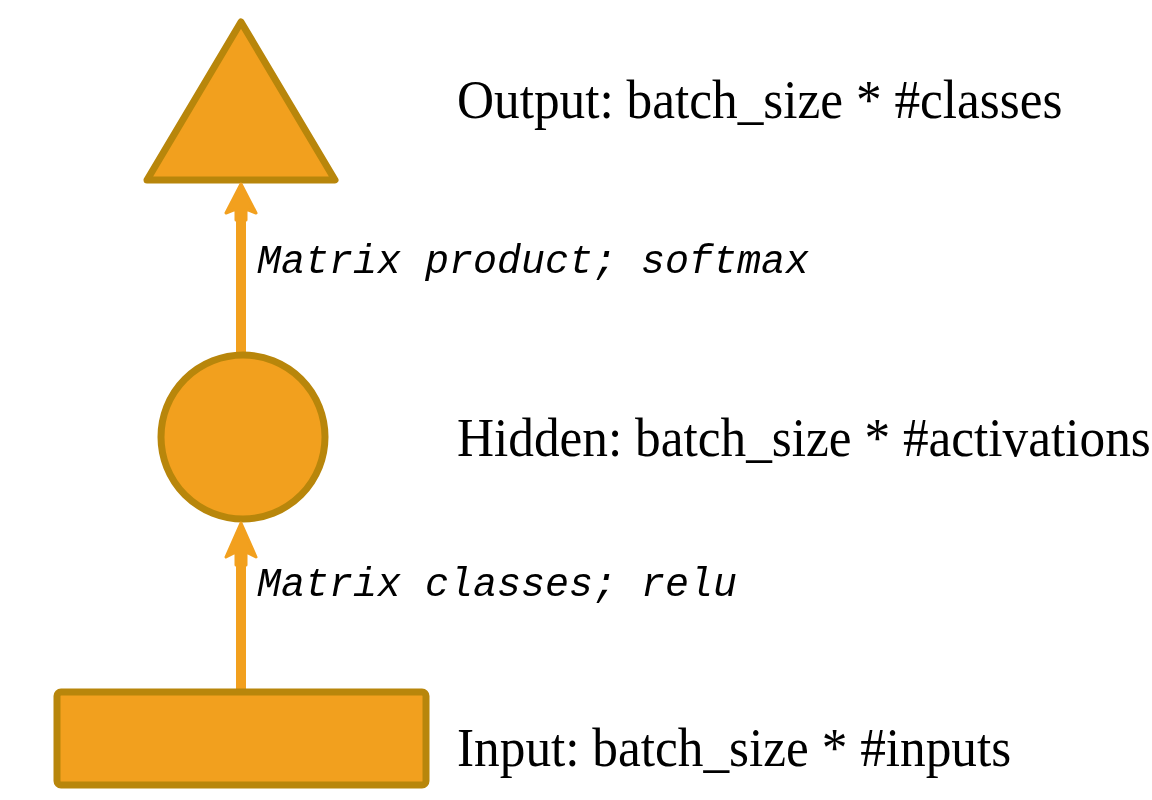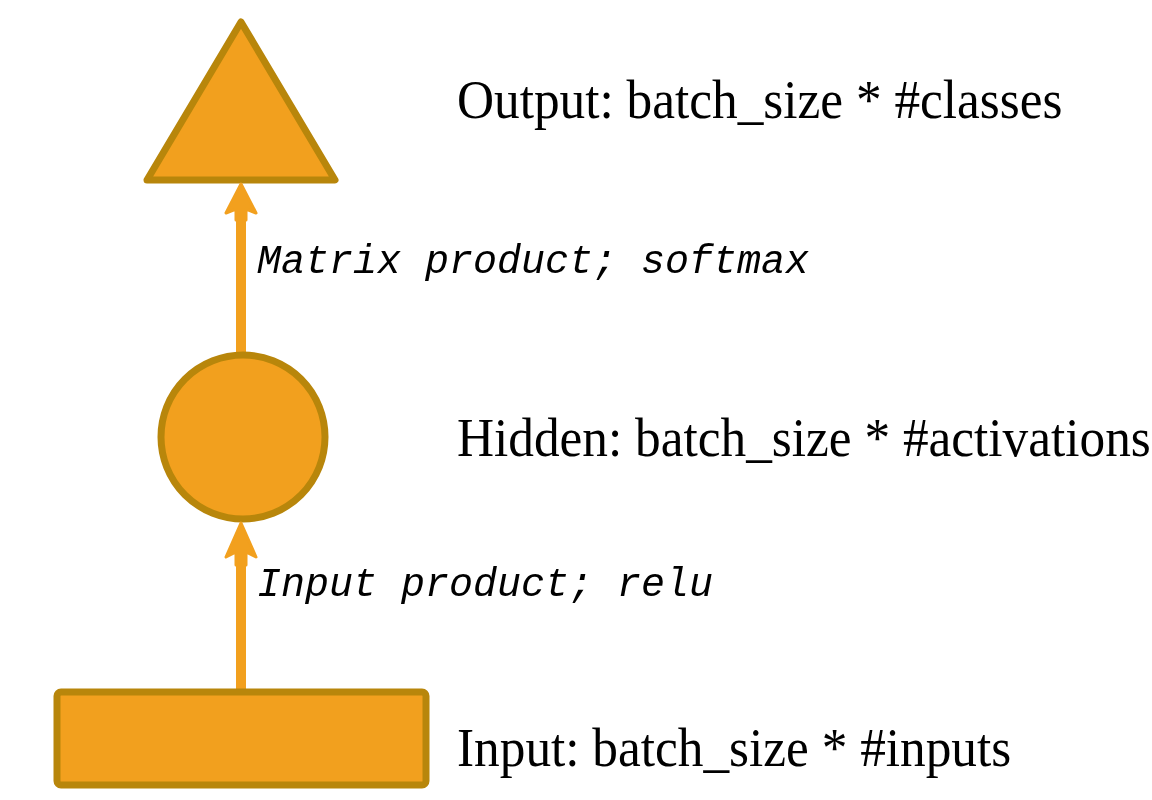--- a/index.html
+++ b/index.html
@@ -95,17 +95,17 @@
 
     <rect x="17" y="692" width="369" height="93" rx="4" ry="4" fill="#F2A01E" stroke="#B8860B" stroke-width="7"></rect>
   </svg>
 
   <div class="layer-label" id="label-output">Output: batch_size * #classes</div>
 
   <div class="edge-label" id="label-edge-top">Matrix product; softmax</div>
 
   <div class="layer-label" id="label-hidden">Hidden: batch_size * #activations</div>
 
-  <div class="edge-label" id="label-edge-bottom">Input product; relu</div>
+  <div class="edge-label" id="label-edge-bottom">Matrix classes; relu</div>
 
   <div class="layer-label" id="label-input">Input: batch_size * #inputs</div>
 
 </div>
 
 </body></html>

